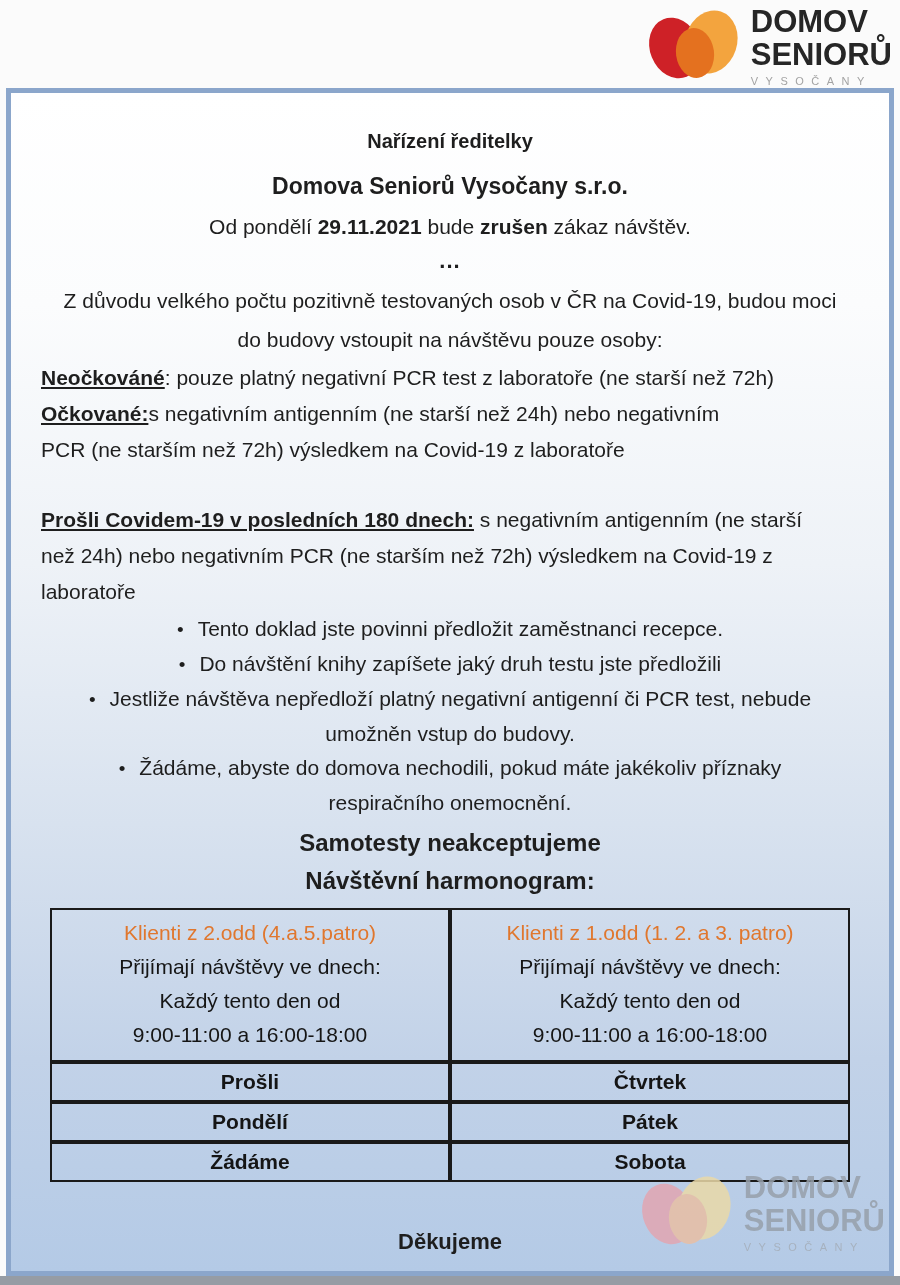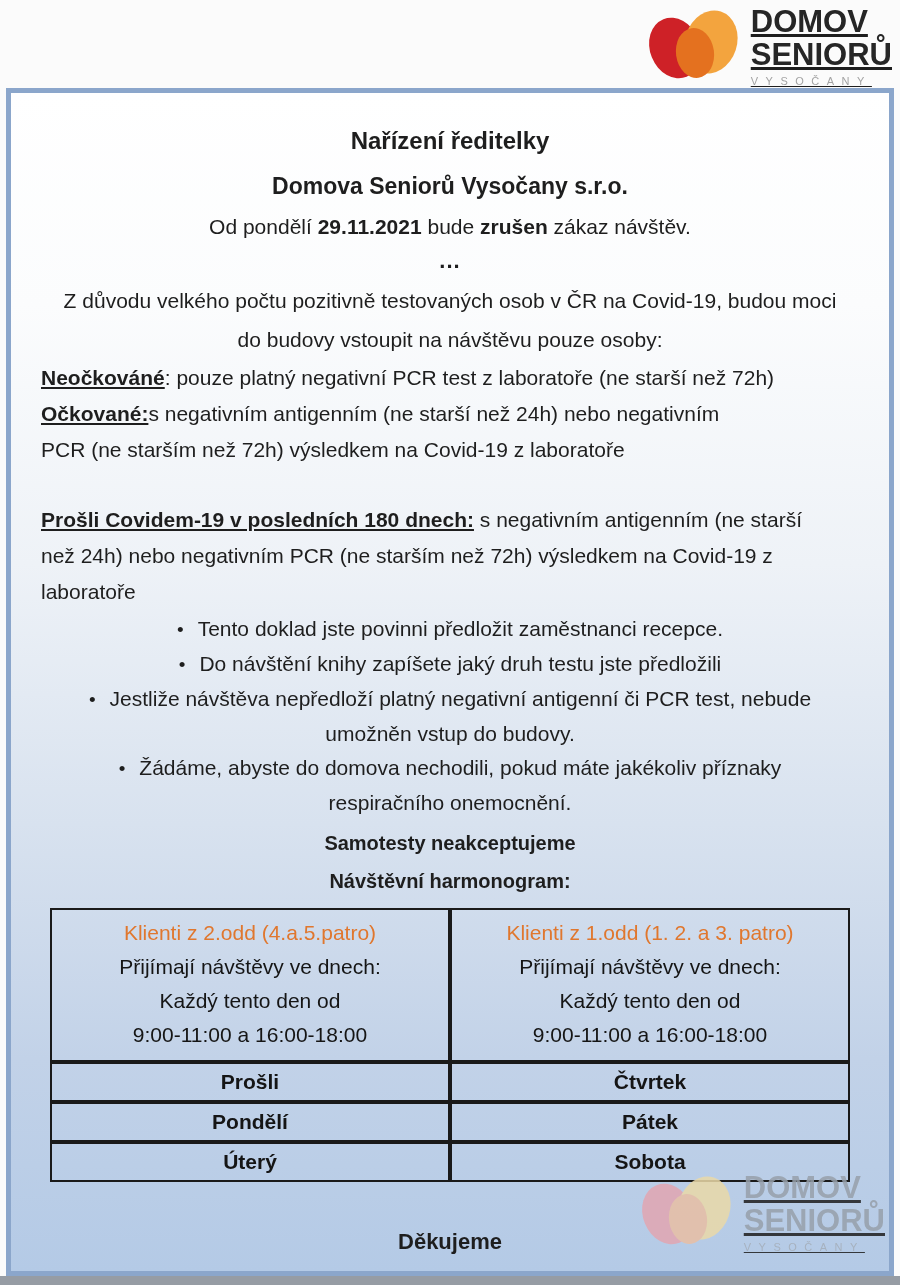--- a/index.html
+++ b/index.html
@@ -6,21 +6,21 @@
   body{
     width:900px;height:1285px;
     background:#fbfbfb;
     font-family:"Liberation Sans",sans-serif;
     color:#1e1e1e;
     position:relative;
     overflow:hidden;
   }
   
   .page-header{position:relative;height:88px;}
-  .logo{display:flex;align-items:center;gap:10px;text-decoration:underline;}
+  .logo{display:flex;align-items:center;gap:10px;}
   .logo-top{position:absolute;right:8px;top:6px;}
   .logo-mark{position:relative;width:92px;height:78px;flex:0 0 auto;}
   .logo-mark .e{position:absolute;border-radius:50%;}
   .e-red{width:50px;height:62px;left:1px;top:9px;transform:rotate(-22deg);background:#ce2127;}
   .e-orange{width:52px;height:64px;left:36px;top:2px;transform:rotate(18deg);background:#f3a43e;}
   .e-deep{width:38px;height:50px;left:27px;top:20px;transform:rotate(-8deg);background:#e4711f;}
   .logo-text{line-height:1;}
   .logo-text .l1,.logo-text .l2{font-size:31px;font-weight:bold;color:#262626;letter-spacing:0px;}
   .logo-text .l2{margin-top:2px;}
   .logo-text .l3{font-size:11px;color:#a3a3a3;letter-spacing:7.5px;margin-top:6px;}
@@ -37,36 +37,36 @@
     margin:0 6px;
     height:1188px;
     box-sizing:border-box;
     border:5px solid #8ba6cb;
     background:linear-gradient(180deg,#ffffff 0%,#fbfcfd 18%,#eef2f7 40%,#d8e2ef 62%,#c2d2e8 82%,#b4cae6 100%);
     padding:20px 30px 0 30px;
   }
   .bottom-strip{position:absolute;left:0;right:0;bottom:0;height:9px;background:#969ca4;}
   
   .t-center{text-align:center;}
-  .title{font-size:24px;font-weight:bold;margin:6px 0 0 0;line-height:44px;}
+  .title{font-size:20px;font-weight:bold;margin:6px 0 0 0;line-height:44px;}
   .title2{font-size:23px;font-weight:bold;line-height:46px;}
   .intro{font-size:21px;line-height:36px;}
   .dots{font-size:22px;font-weight:bold;line-height:32px;letter-spacing:1px;}
   .reason{font-size:21px;line-height:39px;max-width:800px;margin:4px auto 0 auto;}
   .group{font-size:21px;line-height:36px;text-align:left;}
   .group .lbl{font-weight:bold;text-decoration:underline;}
   .g-neo{margin-top:1px;}
   .g-ock{max-width:710px;}
   .g-prosli{margin-top:34px;max-width:800px;}
   .bullets{margin-top:2px;}
   .bullet{font-size:21px;line-height:34px;text-align:center;margin:0 auto;}
   .bullet .mark{display:inline-block;margin-right:14px;font-size:19px;}
   .b2{max-width:760px;}
   .b3{max-width:720px;}
-  .bold-line{font-size:20px;font-weight:bold;line-height:38px;}
+  .bold-line{font-size:24px;font-weight:bold;line-height:38px;}
   .samotesty{margin-top:4px;}
   
   table.schedule{
     width:800px;margin:8px auto 0 auto;
     border-collapse:separate;border-spacing:0;
     font-size:21px;color:#151515;
   }
   table.schedule td{
     border:2px solid #1a1a1a;
     text-align:center;vertical-align:middle;
@@ -144,21 +144,21 @@
         </tr>
         <tr>
           <td class="day-cell">Prošli</td>
           <td class="day-cell">Čtvrtek</td>
         </tr>
         <tr>
           <td class="day-cell">Pondělí</td>
           <td class="day-cell">Pátek</td>
         </tr>
         <tr>
-          <td class="day-cell">Úterý</td>
+          <td class="day-cell">Žádáme</td>
           <td class="day-cell">Sobota</td>
         </tr>
       </tbody>
     </table>
 
     <div class="footer-thanks t-center">Děkujeme</div>
 
     <div class="logo logo-watermark">
       <div class="logo-mark">
         <span class="e e-red"></span>

